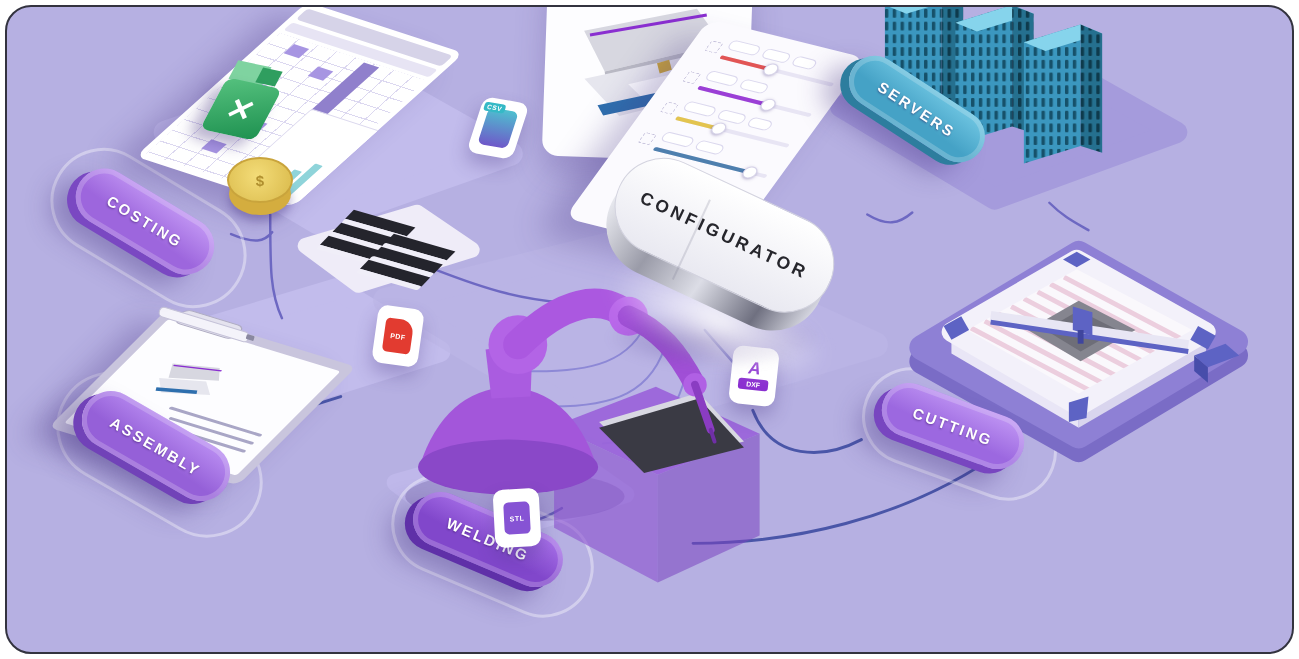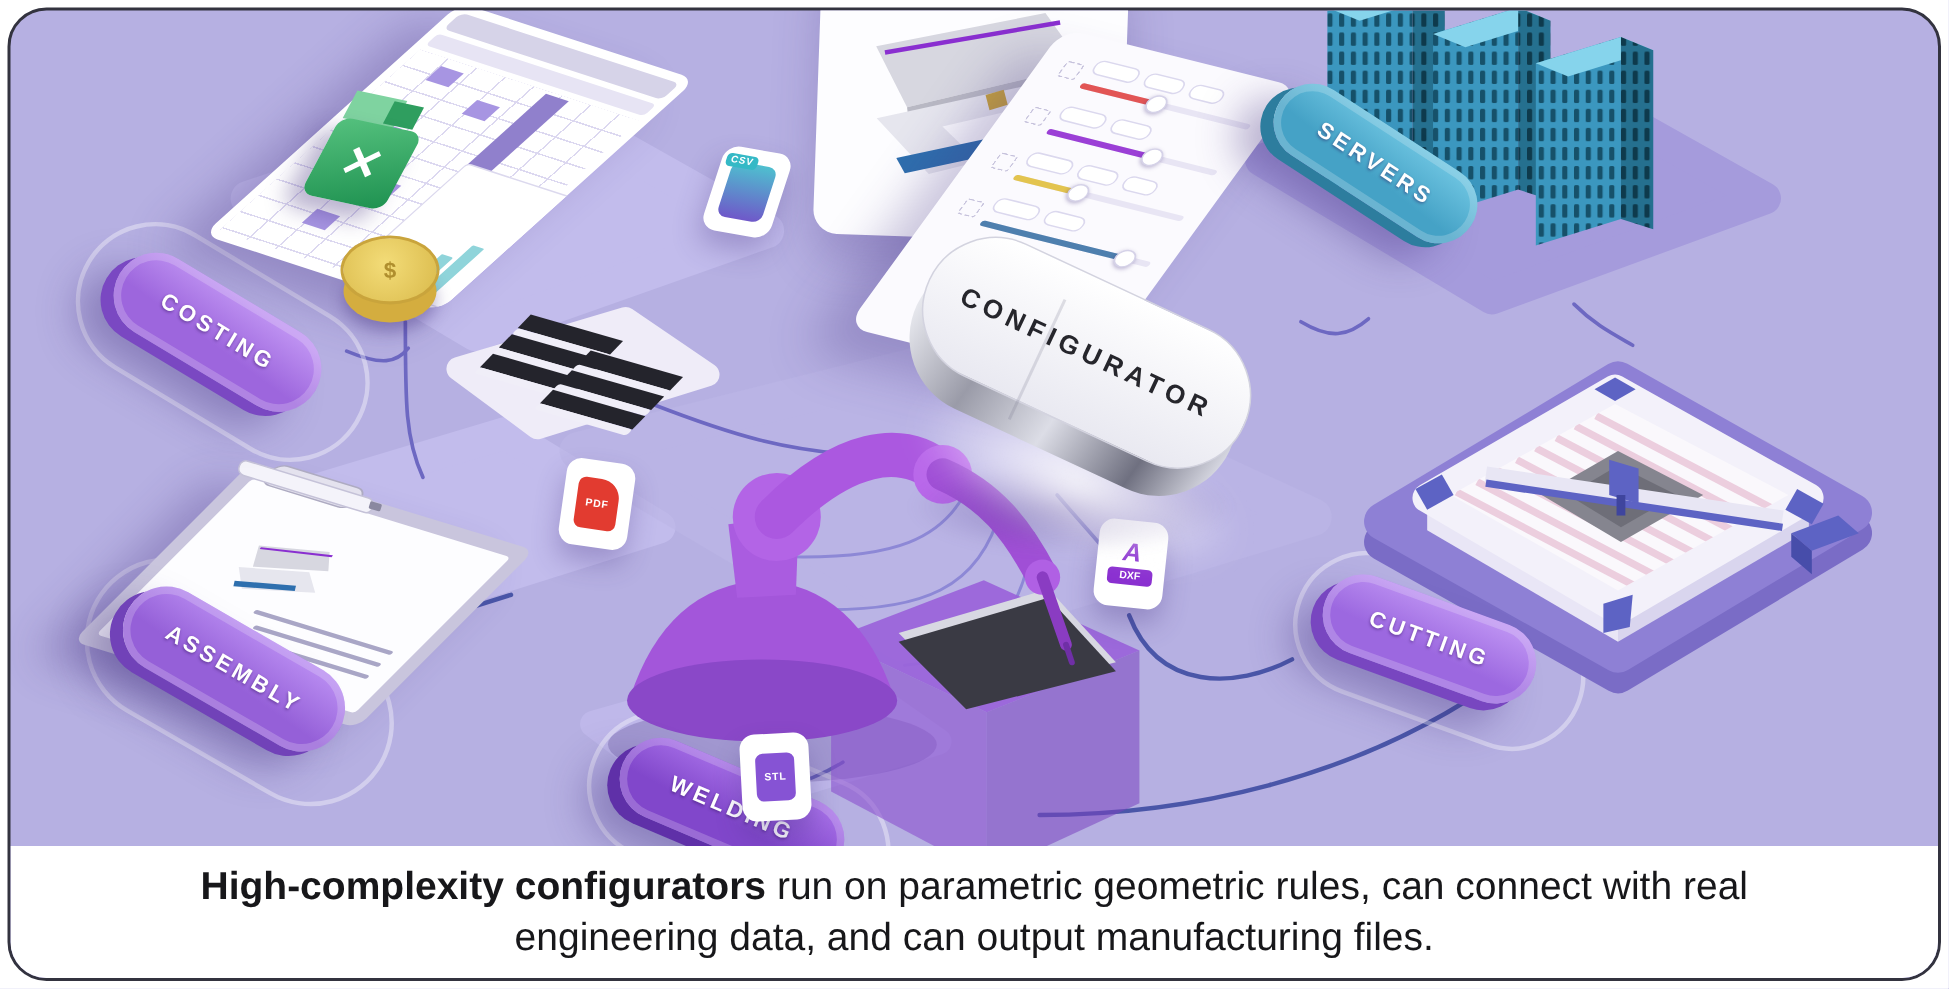--- a/index.html
+++ b/index.html
@@ -416,20 +416,15 @@
   <div class="conf-shadow"></div>
   <div class="conf-glow"></div>
   <div class="conf">
     <div class="rimface"></div>
     <div class="topface">
       <span class="seam"></span>
       <span class="label">CONFIGURATOR</span>
     </div>
   </div>
 
-  <div class="caption">
-    <div class="txt">
-      <span class="b">High-complexity configurators</span><span> run on parametric geometric rules, can connect with real engineering data, and can output manufacturing files.</span>
-    </div>
-  </div>
 
  </div>
 </div>
 
 </body></html>

